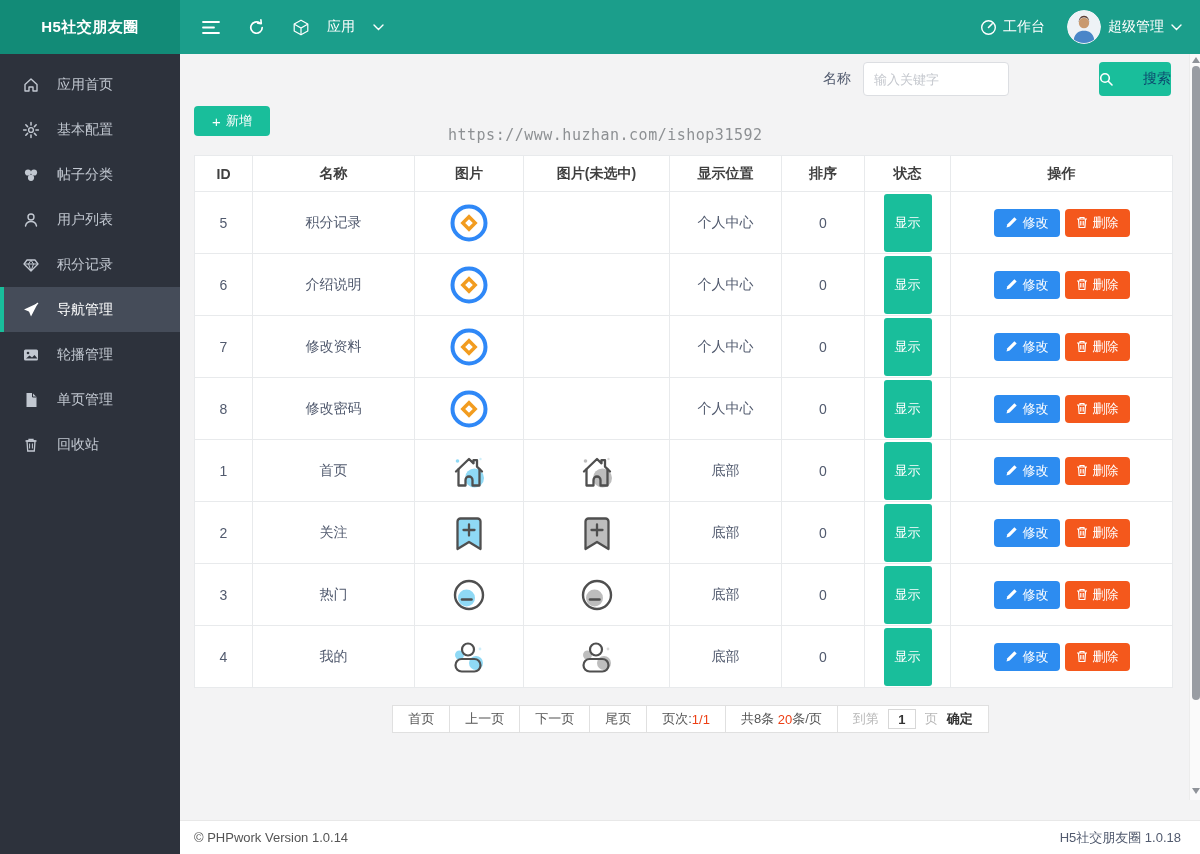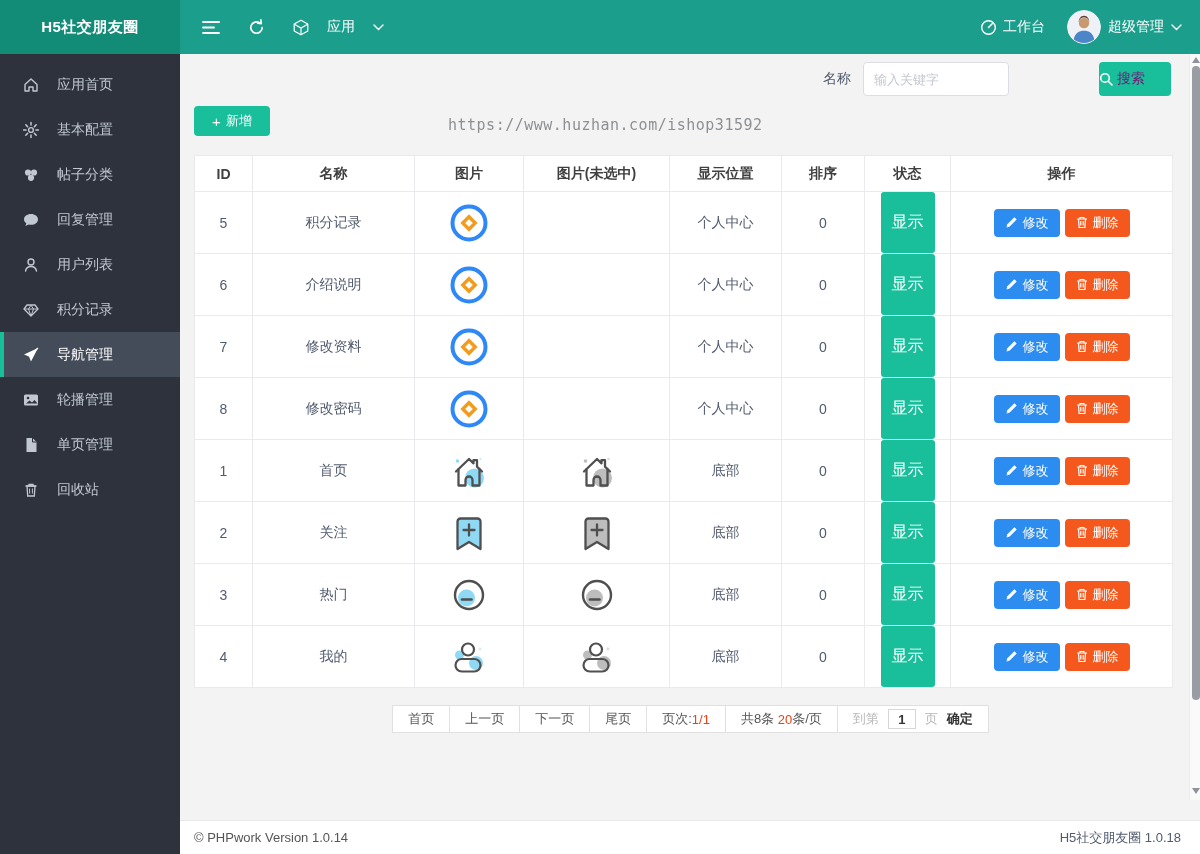--- a/index.html
+++ b/index.html
@@ -32,43 +32,43 @@
   .main{flex:1;position:relative;background:#f3f3f4}
 
   
   .page-head{background:#fff;height:86px;border-bottom:1px solid #eaeaec;padding:16px 20px 0 16px}
   .breadcrumb{font-size:14px;color:#80868f}
   .breadcrumb .sep{margin:0 8px;color:#c0c4cc}
   .breadcrumb .cur{color:#515a6e}
   .tab-row{margin-top:15px}
   .tab{display:inline-block;text-align:center;color:var(--accent);font-size:14px;
        padding:0 22px 12px;border-bottom:2px solid var(--accent);cursor:pointer}
-  .watermark{position:absolute;left:268px;top:62px;font-family:"DejaVu Sans Mono","Liberation Mono",monospace;
+  .watermark{position:absolute;left:268px;top:72px;font-family:"DejaVu Sans Mono","Liberation Mono",monospace;
              font-size:15px;color:#8d9093;letter-spacing:.5px;pointer-events:none}
 
   
   .search-row{height:50px;display:flex;align-items:center;justify-content:flex-end;padding-right:30px}
   .search-label{font-size:14px;color:#515a6e;margin-right:12px}
   .search-input{width:146px;height:34px;border:1px solid #dcdee2;border-radius:4px;background:#fff;
                 padding:0 10px;font-size:13px;color:#515a6e;outline:none}
   .search-input::placeholder{color:#c5c8ce}
-  .search-btn{margin-left:90px;width:72px;height:34px;background:var(--accent);color:#701a75;border:none;border-radius:4px;
-              font-size:14px;display:inline-flex;align-items:center;justify-content:flex-start;gap:4px;cursor:pointer}
+  .search-btn{margin-left:90px;width:72px;height:34px;background:var(--accent);color:#0c4a6e;border:none;border-radius:4px;
+              font-size:14px;display:inline-flex;align-items:center;justify-content:space-between;gap:4px;cursor:pointer}
   .add-row{margin:2px 0 0 14px}
   .add-btn{min-width:76px;height:30px;background:var(--accent);color:#fff;border:none;border-radius:4px;font-size:13px;
            display:inline-flex;align-items:center;justify-content:center;gap:5px;padding:0 12px;cursor:pointer}
   .plus{font-size:15px;line-height:1}
 
   
   table{border-collapse:collapse;margin:19px 28px 0 14px;width:978px;background:#fff;table-layout:fixed}
   th,td{border:1px solid var(--border);text-align:center;font-size:14px;color:#515a6e;overflow:hidden}
   th{height:36px;color:#404040;font-weight:bold}
   td{height:62px}
   .ticon{display:inline-flex;vertical-align:middle}
-  .badge{display:inline-block;background:var(--accent);color:#fff;font-size:16px;padding:20px 11px;border-radius:3px}
+  .badge{display:inline-block;background:var(--accent);color:#fff;font-size:13px;padding:20px 11px;border-radius:3px}
   .btn{display:inline-flex;align-items:center;justify-content:center;gap:5px;height:28px;border:none;border-radius:4px;
        color:#fff;font-size:13px;cursor:pointer;padding:0 11px;font-family:inherit}
   .btn-edit{background:var(--edit);margin-right:5px}
   .btn-del{background:var(--del)}
   .bicon{display:inline-flex}
 
   
   .pager{margin-top:17px;display:flex;justify-content:center;align-items:stretch}
   .pg-cell{background:#fff;border:1px solid #e0e0e0;margin-left:-1px;height:28px;display:inline-flex;
            align-items:center;padding:0 15px;font-size:13px;color:#555;cursor:pointer;white-space:pre}
@@ -185,28 +185,20 @@
             <circle cx="6" cy="6.5" r="3.1"></circle>
             <circle cx="12" cy="6.5" r="3.1"></circle>
             <circle cx="9" cy="11.8" r="3.1"></circle>
           </svg>
         </span>
         <span>帖子分类</span>
       </div>
       <div class="side-item">
         <span class="s-icon">
           <svg width="18" height="18" viewBox="0 0 18 18">
-            <path d="M9 3c4 0 7 2.4 7 5.4s-3 5.4-7 5.4c-.8 0-1.6-.1-2.3-.3L3.4 15l.9-2.7C3 11.3 2 9.9 2 8.4 2 5.4 5 3 9 3z" fill="currentColor"></path>
-          </svg>
-        </span>
-        <span>回复管理</span>
-      </div>
-      <div class="side-item">
-        <span class="s-icon">
-          <svg width="18" height="18" viewBox="0 0 18 18">
             <circle cx="9" cy="6" r="3" fill="none" stroke="currentColor" stroke-width="1.4"></circle>
             <path d="M3.5 15c.6-3 2.8-4.5 5.5-4.5s4.9 1.5 5.5 4.5" fill="none" stroke="currentColor" stroke-width="1.4" stroke-linecap="round"></path>
           </svg>
         </span>
         <span>用户列表</span>
       </div>
       <div class="side-item">
         <span class="s-icon">
           <svg width="18" height="18" viewBox="0 0 18 18">
             <path d="M5 4h8l3 4-7 7-7-7z" fill="none" stroke="currentColor" stroke-width="1.3" stroke-linejoin="round"></path>

